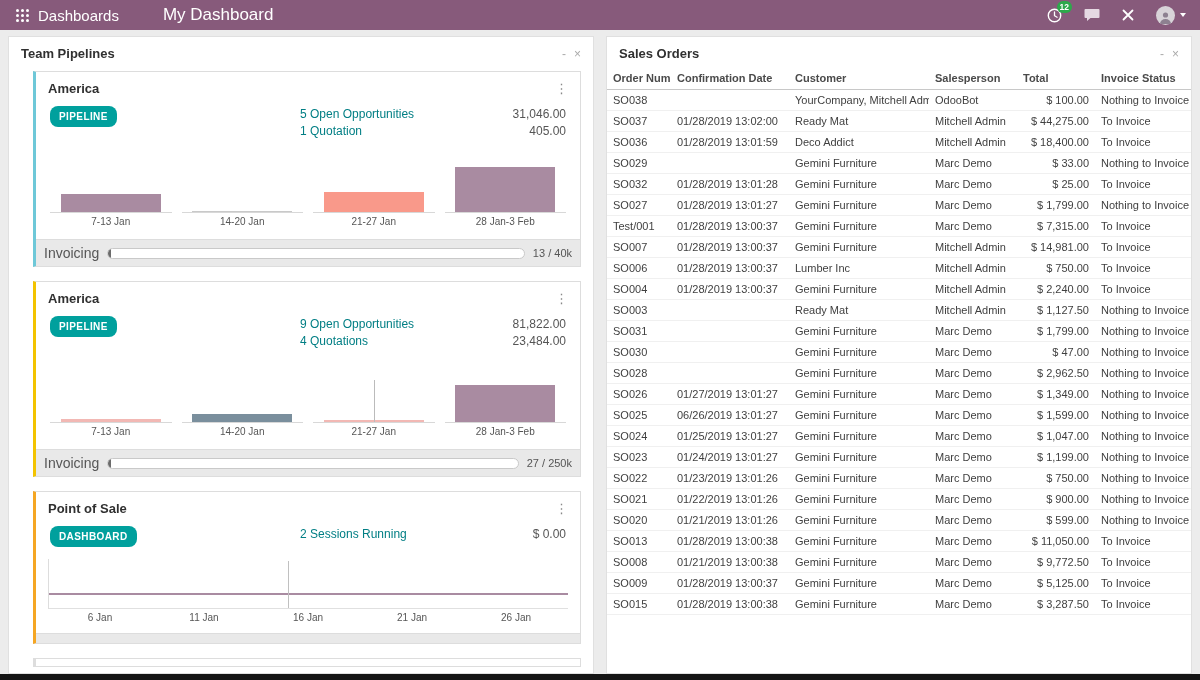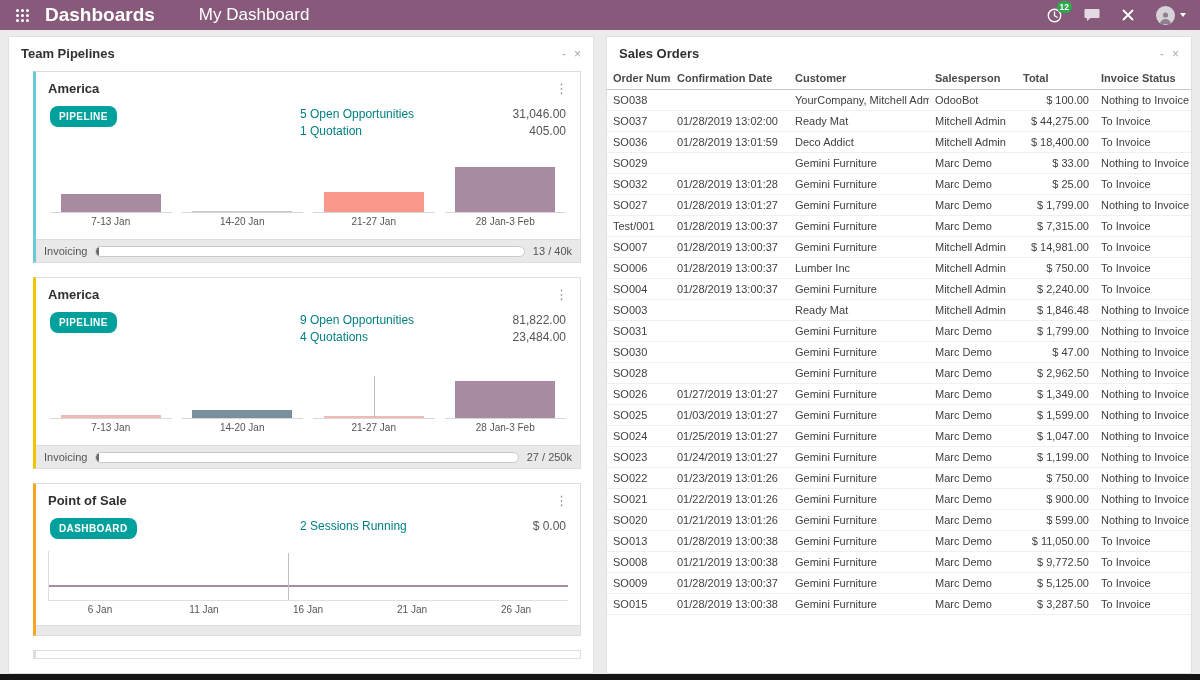--- a/index.html
+++ b/index.html
@@ -2,21 +2,21 @@
 <html><head>
 <meta charset="utf-8">
 <style>
   *{box-sizing:border-box}
   html,body{margin:0;padding:0}
   body{width:1200px;height:680px;font-family:"Liberation Sans",sans-serif;background:#ececec;overflow:hidden;position:relative}
 
   
   .topbar{height:30px;background:#875a7b;display:flex;align-items:center;color:#fff;padding:0 14px 0 10px}
   .apps-btn{width:24px;height:24px;display:flex;align-items:center;justify-content:center;cursor:pointer}
-  .app-title{font-size:19px;font-weight:700;margin-left:11px;cursor:pointer}
+  .app-title{font-size:15px;font-weight:400;margin-left:4px;cursor:pointer}
   .menu-item{font-size:17px;margin-left:44px;cursor:pointer}
   .topbar-right{margin-left:auto;display:flex;align-items:center;gap:22px}
   .icon-wrap{position:relative;display:flex;align-items:center;cursor:pointer}
   .badge{position:absolute;top:-7px;right:-10px;background:#2ea84c;color:#fff;font-size:8.5px;font-weight:700;padding:1px 3px;border-radius:8px;line-height:1.2}
   .user-menu{display:flex;align-items:center;gap:5px;cursor:pointer}
   .avatar{width:19px;height:19px;border-radius:50%;background:#d8d3d8;overflow:hidden;display:flex;align-items:flex-end;justify-content:center}
   .caret{width:0;height:0;border-left:3.5px solid transparent;border-right:3.5px solid transparent;border-top:4px solid #fff}
 
   
   .main{display:flex;gap:12px;padding:6px 8px 0;height:644px}
@@ -41,21 +41,21 @@
   
   .bar-chart{display:flex;gap:10px;padding:18px 14px 0;}
   .bar-group{flex:1;display:flex;flex-direction:column}
   .bar-area{height:55px;display:flex;align-items:flex-end;justify-content:center;border-bottom:1px solid #d8d8d8;position:relative;width:100%}
   .bar{width:82%}
   .v-marker-up{position:absolute;left:50%;bottom:0;height:42px;border-left:1px solid #bbb}
   .bar-label{font-size:10px;color:#555;text-align:center;padding:3px 0 0}
 
   
   .invoicing{display:flex;align-items:center;gap:8px;background:#e9e9e9;border-top:1px solid #ddd;margin-top:12px;padding:5px 8px}
-  .inv-label{font-size:11px;color:#555}
+  .inv-label{font-size:14px;color:#555}
   .track{flex:1;height:11px;background:#fff;border:1px solid #c9c9c9;border-radius:7px;position:relative;overflow:hidden}
   .fill{position:absolute;left:0;top:0;bottom:0;width:3px;background:#6b6b6b}
   .inv-value{font-size:11px;color:#555;white-space:nowrap}
 
   
   .line-chart{padding:12px 12px 0}
   .plot{position:relative;height:50px;border-left:1px solid #ddd}
   .flat-line{position:absolute;left:0;right:0;bottom:14px;border-top:2px solid #a98ba1}
   .v-marker{position:absolute;top:2px;bottom:0;border-left:1px solid #c0c0c0}
   .x-axis{position:absolute;left:0;right:0;bottom:0;border-top:1px solid #e0e0e0}
@@ -384,21 +384,21 @@
             <td>Gemini Furniture</td>
             <td>Mitchell Admin</td>
             <td class="num">$ 2,240.00</td>
             <td>To Invoice</td>
           </tr>
           <tr>
             <td>SO003</td>
             <td></td>
             <td>Ready Mat</td>
             <td>Mitchell Admin</td>
-            <td class="num">$ 1,846.48</td>
+            <td class="num">$ 1,127.50</td>
             <td>Nothing to Invoice</td>
           </tr>
           <tr>
             <td>SO031</td>
             <td></td>
             <td>Gemini Furniture</td>
             <td>Marc Demo</td>
             <td class="num">$ 1,799.00</td>
             <td>Nothing to Invoice</td>
           </tr>
@@ -421,21 +421,21 @@
           <tr>
             <td>SO026</td>
             <td>01/27/2019 13:01:27</td>
             <td>Gemini Furniture</td>
             <td>Marc Demo</td>
             <td class="num">$ 1,349.00</td>
             <td>Nothing to Invoice</td>
           </tr>
           <tr>
             <td>SO025</td>
-            <td>01/03/2019 13:01:27</td>
+            <td>06/26/2019 13:01:27</td>
             <td>Gemini Furniture</td>
             <td>Marc Demo</td>
             <td class="num">$ 1,599.00</td>
             <td>Nothing to Invoice</td>
           </tr>
           <tr>
             <td>SO024</td>
             <td>01/25/2019 13:01:27</td>
             <td>Gemini Furniture</td>
             <td>Marc Demo</td>

